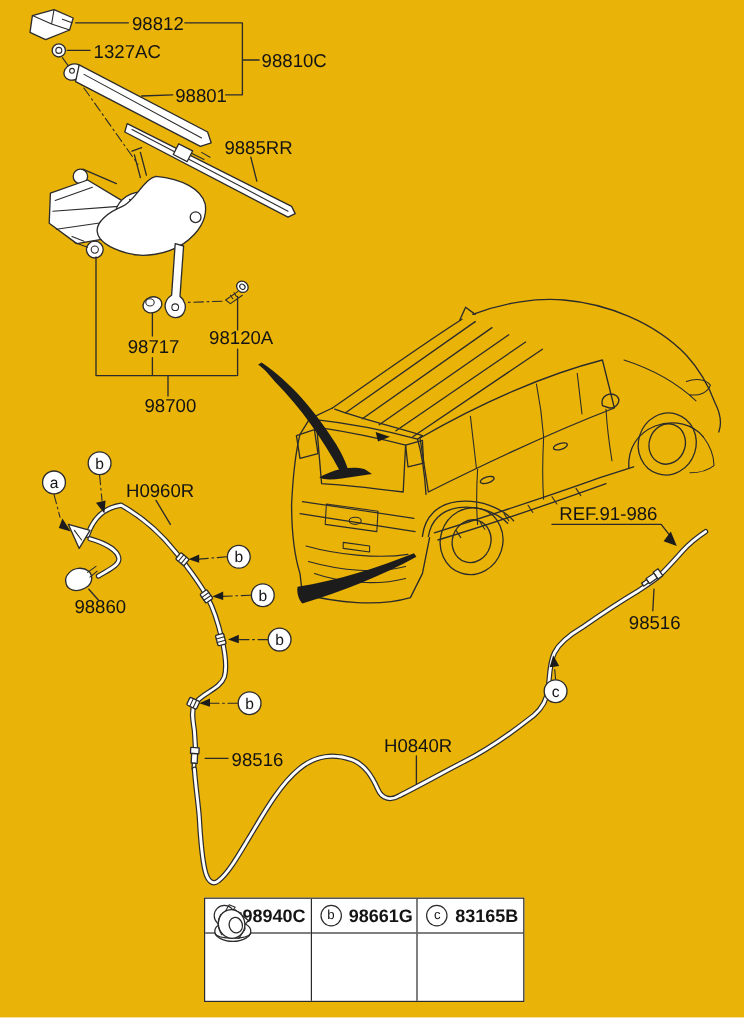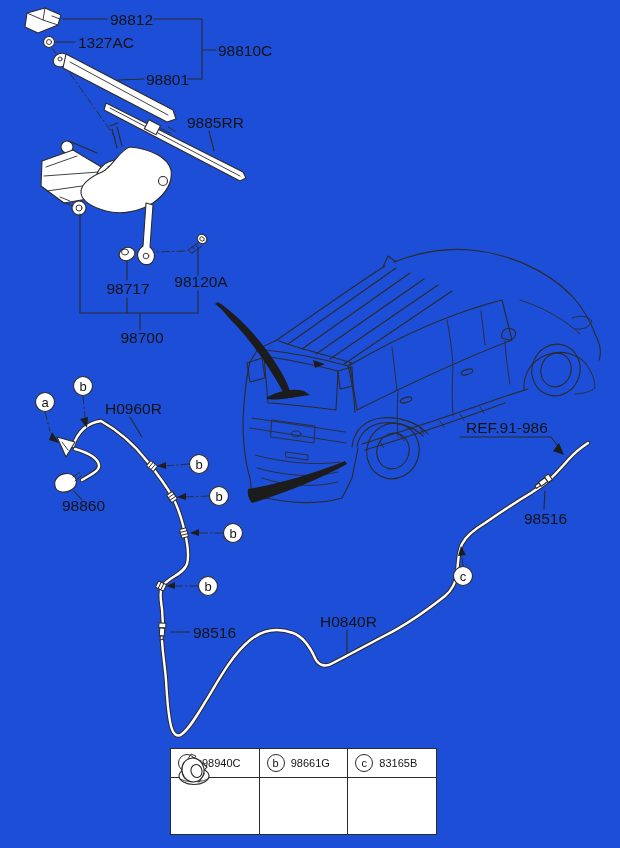--- a/index.html
+++ b/index.html
@@ -1,16 +1,16 @@
 <!DOCTYPE html>
 <html><head>
 <meta charset="utf-8">
 <style>
   html,body{margin:0;padding:0;background:#fff;}
-  #stage{position:relative;width:620px;height:848px;background:#1d4ed8;overflow:hidden;
+  #stage{position:relative;width:620px;height:848px;background:#eab308;overflow:hidden;
          font-family:"Liberation Sans",sans-serif;}
   svg{position:absolute;left:0;top:0;}
   .ln{fill:none;stroke:#2b2b2b;stroke-width:1.1;stroke-linecap:round;stroke-linejoin:round;}
   .thin{stroke-width:0.9;}
   .wht{fill:#ffffff;stroke:#2b2b2b;stroke-width:1.1;stroke-linejoin:round;}
   .blk{fill:#1c1c1c;stroke:none;}
   .tube-o{fill:none;stroke:#2b2b2b;stroke-width:4.4;stroke-linecap:round;}
   .tube-i{fill:none;stroke:#ffffff;stroke-width:2.4;stroke-linecap:round;}
   .dash{stroke-dasharray:8 3 1.5 3;}
   .lbl{font-size:15.5px;fill:#141414;}
@@ -18,21 +18,21 @@
   .co-t{font-size:13px;fill:#141414;text-anchor:middle;}
   
   #legend{position:absolute;left:170px;top:748px;width:267px;height:87px;
           border:1.6px solid #2b2b2b;display:flex;box-sizing:border-box;background:#fff;}
   .leg-col{flex:1;display:flex;flex-direction:column;border-right:1.4px solid #2b2b2b;}
   .leg-col:last-child{border-right:none;}
   .leg-head{height:28px;border-bottom:1.4px solid #2b2b2b;display:flex;align-items:center;
             justify-content:flex-start;padding-left:7px;gap:6px;}
   .leg-circle{width:16px;height:16px;border:1.2px solid #2b2b2b;border-radius:50%;
               font-size:11px;line-height:16px;text-align:center;color:#141414;flex:0 0 auto;}
-  .leg-part{font-size:11px;color:#141414;}
+  .leg-part{font-size:15px;color:#141414;font-weight:bold;}
   .leg-body{flex:1;display:flex;align-items:center;justify-content:center;}
 </style>
 </head>
 <body>
 
 <div id="stage">
 
 <svg width="620" height="848" viewBox="0 0 620 848">
   <defs>
     <g id="clipdef">

